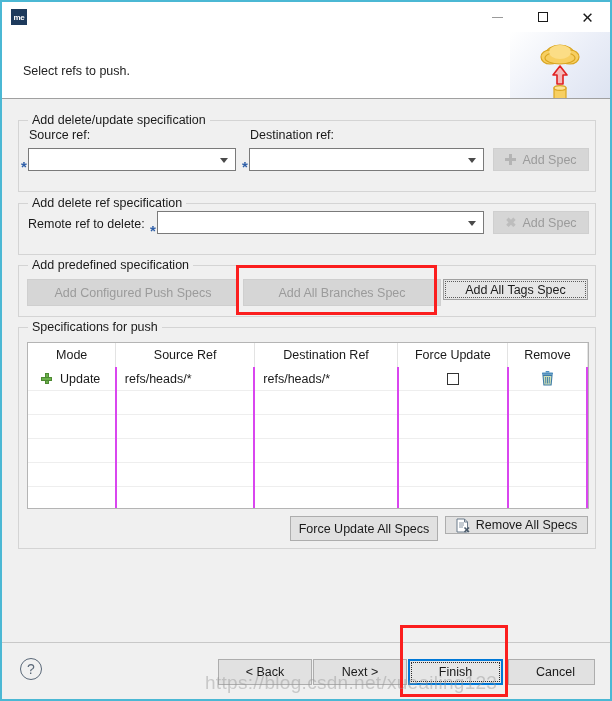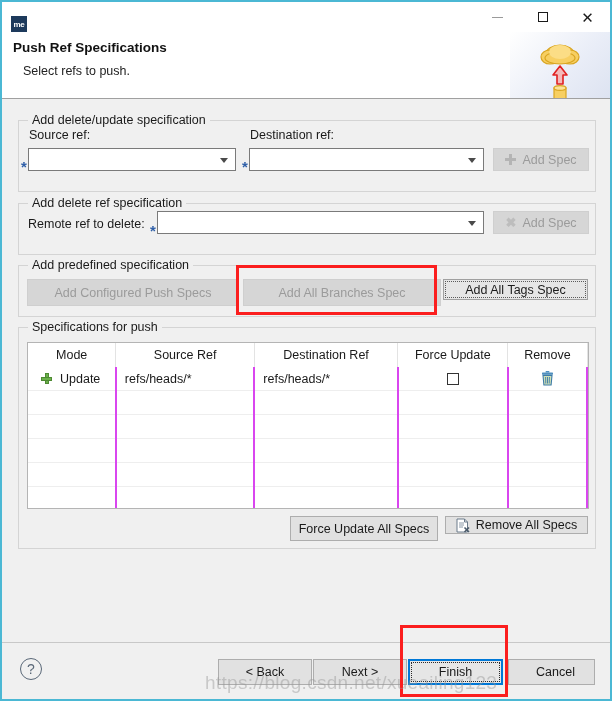--- a/index.html
+++ b/index.html
@@ -28,21 +28,21 @@
     background: #f0f0f0;
     display: flex;
     flex-direction: column;
   }
 
   
   #titlebar {
     height: 30px;
     background: #ffffff;
     display: flex;
-    align-items: flex-end;
+    align-items: center;
     flex: 0 0 auto;
     position: relative;
   }
   #app-icon {
     width: 16px; height: 16px;
     margin-left: 9px;
     background: #1d3a5c;
     color: #ffffff;
     font-size: 8px;
     font-weight: bold;
@@ -356,21 +356,20 @@
       <div class="win-btn">
         <span class="maximize-glyph"></span>
       </div>
       <div class="win-btn">
         <span class="close-glyph">✕</span>
       </div>
     </div>
   </div>
 
   <div id="header">
-    <div id="header-title">Push Ref Specifications</div>
     <div id="header-sub">Select refs to push.</div>
     <div id="header-art">
       <svg width="100" height="66" viewBox="0 0 100 66">
 
         <g>
           <ellipse cx="50" cy="22" rx="14" ry="9" fill="#f7cf62" stroke="#d9a520" stroke-width="1.2"></ellipse>
           <ellipse cx="40" cy="25" rx="9" ry="7" fill="#f7cf62" stroke="#d9a520" stroke-width="1.2"></ellipse>
           <ellipse cx="60" cy="25" rx="9" ry="7" fill="#f7cf62" stroke="#d9a520" stroke-width="1.2"></ellipse>
           <ellipse cx="50" cy="26" rx="15" ry="6" fill="#f7cf62" stroke="#d9a520" stroke-width="1.2"></ellipse>
           <ellipse cx="50" cy="20" rx="11" ry="7" fill="#fbdd86"></ellipse>

